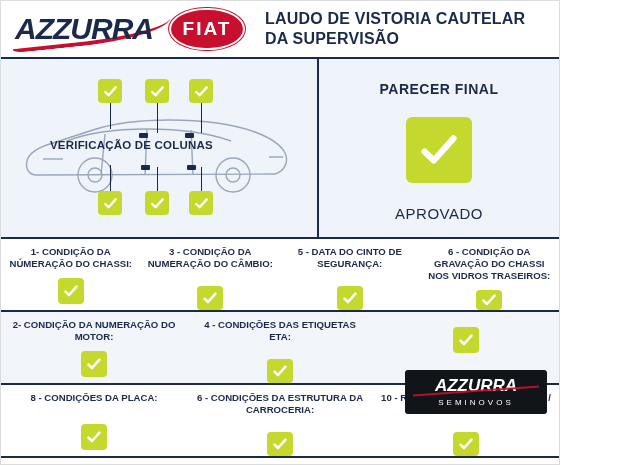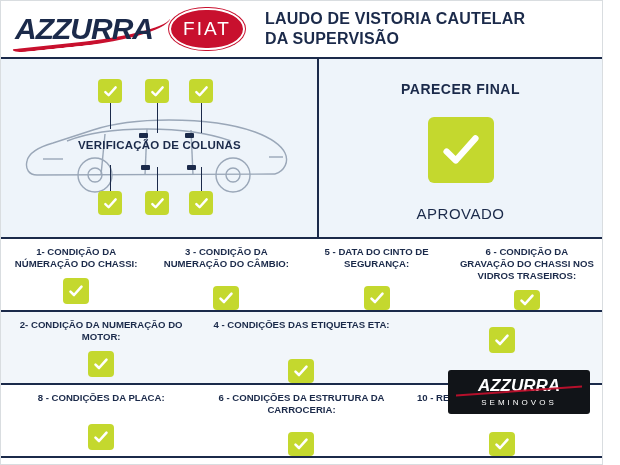--- a/index.html
+++ b/index.html
@@ -4,21 +4,21 @@
 <style>
   * { box-sizing: border-box; margin: 0; padding: 0; }
   html, body {
     width: 620px; height: 465px;
     font-family: "Liberation Sans", sans-serif;
     background: #ffffff;
     overflow: hidden;
   }
   .page {
     position: relative;
-    width: 603px; height: 465px;
+    width: 560px; height: 465px;
     background: #ffffff;
     border: 1px solid #d9dde0;
   }
 
   
   .header {
     position: relative;
     height: 58px;
     display: flex;
     align-items: center;
@@ -61,21 +61,21 @@
     border-radius: 50% / 52%;
     border: 2px solid #ffffff;
     box-shadow: 0 0 0 1px #c8102e;
     display: flex;
     align-items: center;
     justify-content: center;
     z-index: 3;
   }
   .fiat-badge span {
     color: #ffffff;
-    font-weight: normal;
+    font-weight: bold;
     font-size: 19px;
     letter-spacing: 2px;
     font-family: "Liberation Sans", sans-serif;
   }
   .header-title {
     flex: 1;
     padding-left: 14px;
     color: #1b2a4a;
     font-weight: bold;
     font-size: 16px;
@@ -96,21 +96,21 @@
     width: 318px;
     height: 100%;
     border-right: 2px solid #1b2a4a;
   }
   .car-svg {
     position: absolute;
     left: 18px; top: 30px;
   }
   .verif-label {
     position: absolute;
-    left: 77px; top: 80px;
+    left: 49px; top: 80px;
     font-weight: bold;
     font-size: 11.5px;
     color: #1b2a4a;
     letter-spacing: 0.2px;
   }
   .chk {
     position: absolute;
     width: 24px; height: 24px;
     background: #c4d82e;
     border-radius: 4px;

